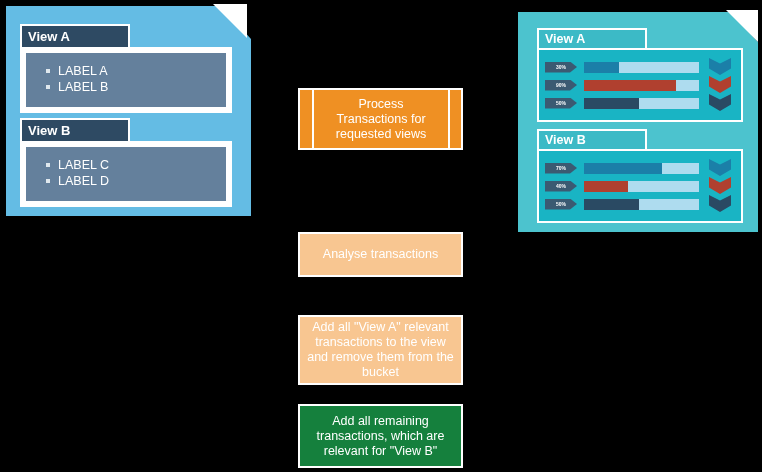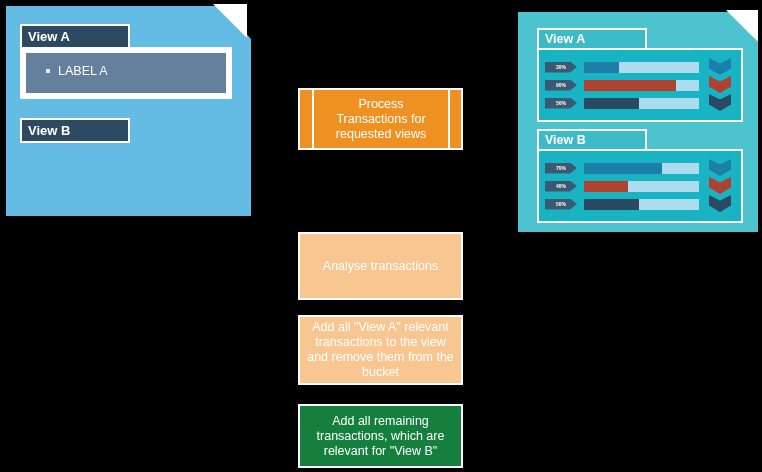--- a/index.html
+++ b/index.html
@@ -117,21 +117,21 @@
     color: #ffffff;
     font-size: 12.5px;
     line-height: 15px;
     text-align: center;
     padding: 0 4px;
   }
   #flow-box-1 {
     left: 298px;
     top: 232px;
     width: 165px;
-    height: 68px;
+    height: 45px;
     background: #f8c691;
   }
   #flow-box-2 {
     left: 298px;
     top: 315px;
     width: 165px;
     height: 70px;
     background: #f8c691;
   }
   #flow-box-3 {
@@ -244,25 +244,32 @@
 </style>
 </head>
 <body>
 
 <div id="left-panel">
   <div class="lp-group" style="top:18px;">
     <div class="lp-title">View A</div>
     <div class="lp-body">
       <ul>
         <li>LABEL A</li>
+        <li>LABEL B</li>
       </ul>
     </div>
   </div>
   <div class="lp-group" style="top:112px;">
     <div class="lp-title">View B</div>
+    <div class="lp-body">
+      <ul>
+        <li>LABEL C</li>
+        <li>LABEL D</li>
+      </ul>
+    </div>
   </div>
 </div>
 <div id="left-panel-fold"></div>
 
 <div class="flow-box" id="flow-box-0"></div>
 <div id="flow-box-0-inner">
   <span class="flow-label">Process Transactions for requested views</span>
 </div>
 
 <div class="flow-box" id="flow-box-1">

